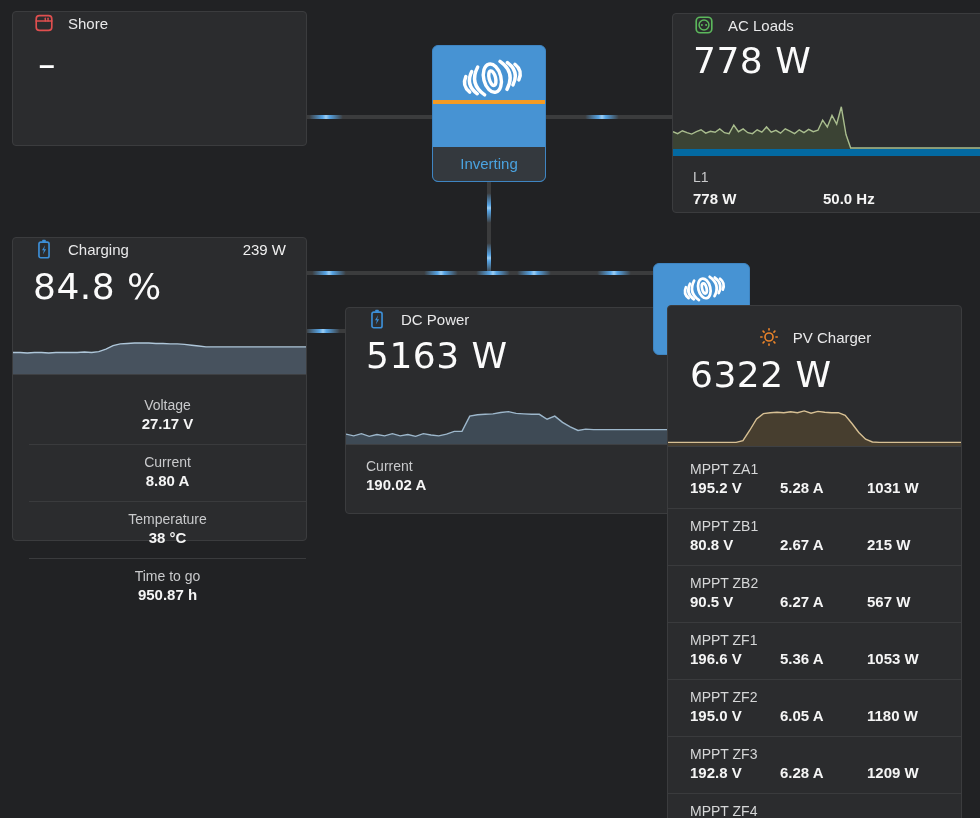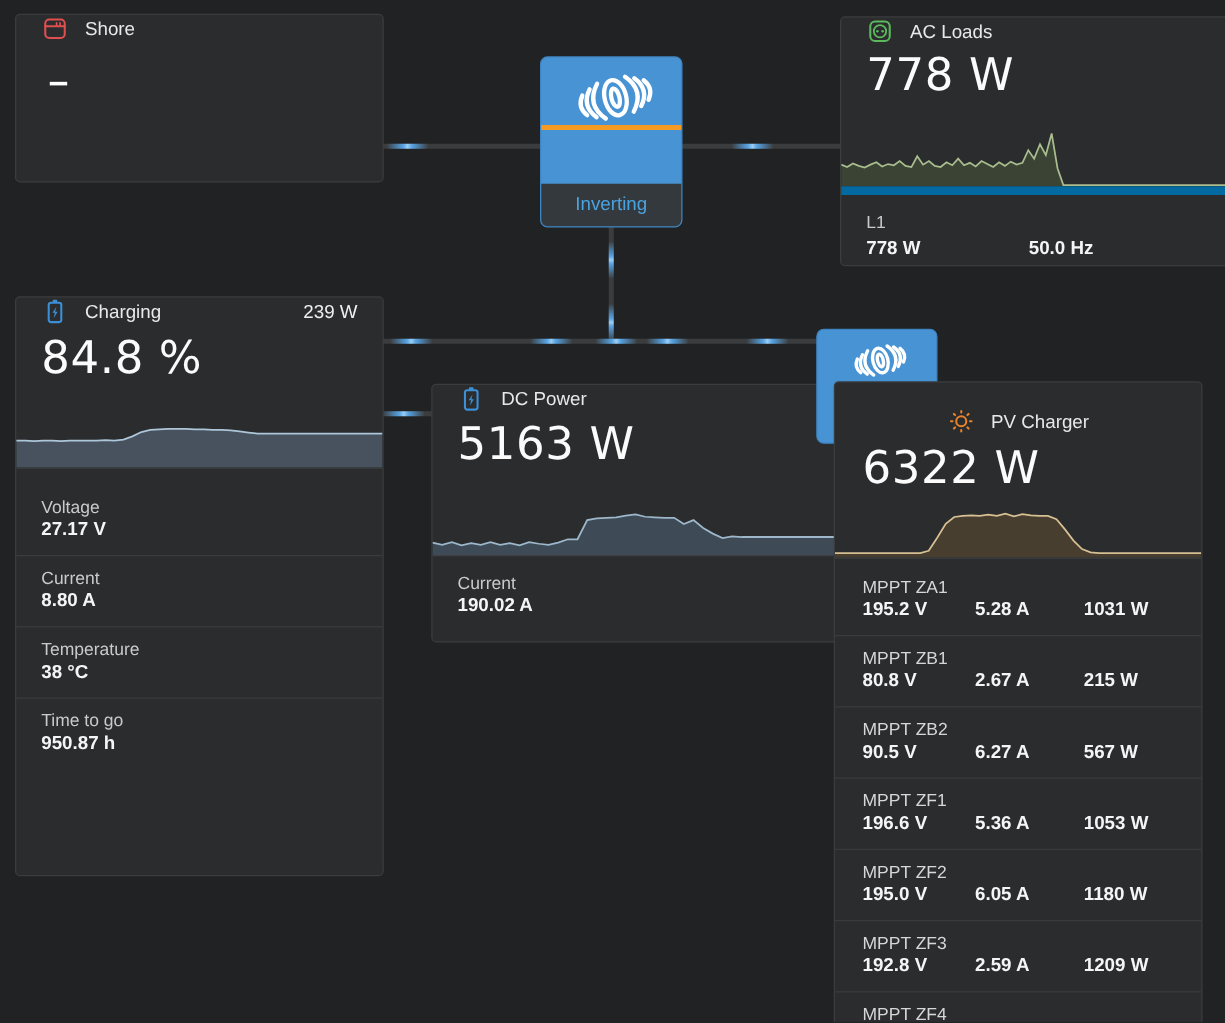--- a/index.html
+++ b/index.html
@@ -17,21 +17,21 @@
   .hdr .right{margin-left:auto;font-size:15px;color:#f0f0f0;}
   .icn{width:22px;height:22px;flex:0 0 auto;display:block;}
   .bigval{margin:7px 0 0 20px;font-family:"DejaVu Sans",sans-serif;font-size:36px;line-height:40px;color:#fbfbfb;letter-spacing:.5px;}
   .spark{position:absolute;left:0;right:0;width:100%;display:block;z-index:1;}
   .div-full{position:absolute;left:0;right:0;border-top:1px solid #3e4043;}
   .flabel{font-size:14px;line-height:18px;color:#c9cacc;}
   .fval{font-size:15px;line-height:20px;font-weight:700;color:#f5f5f5;}
   
   .bdet-row{padding:8px 20px 10px;}
   .bdet-row + .bdet-row{border-top:1px solid #3a3b3d;margin:0 0;}
-  .bdet-wrap{position:absolute;left:0;right:0;top:150px;}
+  .bdet-wrap{position:absolute;left:16px;right:0;top:150px;text-align:center;}
   .bdet-wrap .bdet-row{margin:0 0;}
   
   .vnode{position:absolute;background:#4793d3;border:1px solid #3f85c2;border-radius:6px;box-sizing:border-box;}
   .vnode .stripe{position:absolute;left:0;right:0;height:4px;background:#f59b23;}
   .vnode .vlabel{position:absolute;left:0;right:0;bottom:0;height:34px;line-height:34px;text-align:center;
      background:#34393e;color:#4aa3e0;font-size:15px;border-radius:0 0 5px 5px;}
   .vlogo{display:block;margin:10px auto 0;}
   
   .ac-foot{position:absolute;left:0;right:0;top:135px;border-top:7px solid #0369a1;padding:12px 20px 0;}
   .ac-grid{display:grid;grid-template-columns:130px auto;margin-top:3px;}
@@ -112,21 +112,21 @@
       </svg>
     <div class="ac-foot">
       <div class="flabel">L1</div>
       <div class="ac-grid">
         <span class="fval">778 W</span>
         <span class="fval">50.0 Hz</span>
       </div>
     </div>
   </section>
 
-  <section class="card" style="left:12px;top:237px;width:295px;height:464px;">
+  <section class="card" style="left:12px;top:237px;width:295px;height:304px;">
     <div class="hdr">
       <svg class="icn" viewBox="0 0 24 24" fill="none" stroke="#3d8fd7" stroke-width="1.8">
         <rect x="10" y="2" width="4" height="2.4" rx="0.8" fill="#3d8fd7" stroke="none"></rect>
         <rect x="6.5" y="4.5" width="11" height="17" rx="2"></rect>
         <polygon points="13.2,8 9.8,13.4 11.9,13.4 10.8,18 14.3,12.4 12.1,12.4" fill="#3d8fd7" stroke="none"></polygon>
       </svg>
       <span>Charging</span>
       <span class="right">239 W</span>
     </div>
     <div class="bigval">84.8 %</div>
@@ -250,21 +250,21 @@
         <div class="mvals">
           <span>195.0 V</span>
           <span>6.05 A</span>
           <span>1180 W</span>
         </div>
       </div>
       <div class="mrow">
         <div class="mname">MPPT ZF3</div>
         <div class="mvals">
           <span>192.8 V</span>
-          <span>2.59 A</span>
+          <span>6.28 A</span>
           <span>1209 W</span>
         </div>
       </div>
       <div class="mrow">
         <div class="mname">MPPT ZF4</div>
 
       </div>
     </div>
   </section>
 

